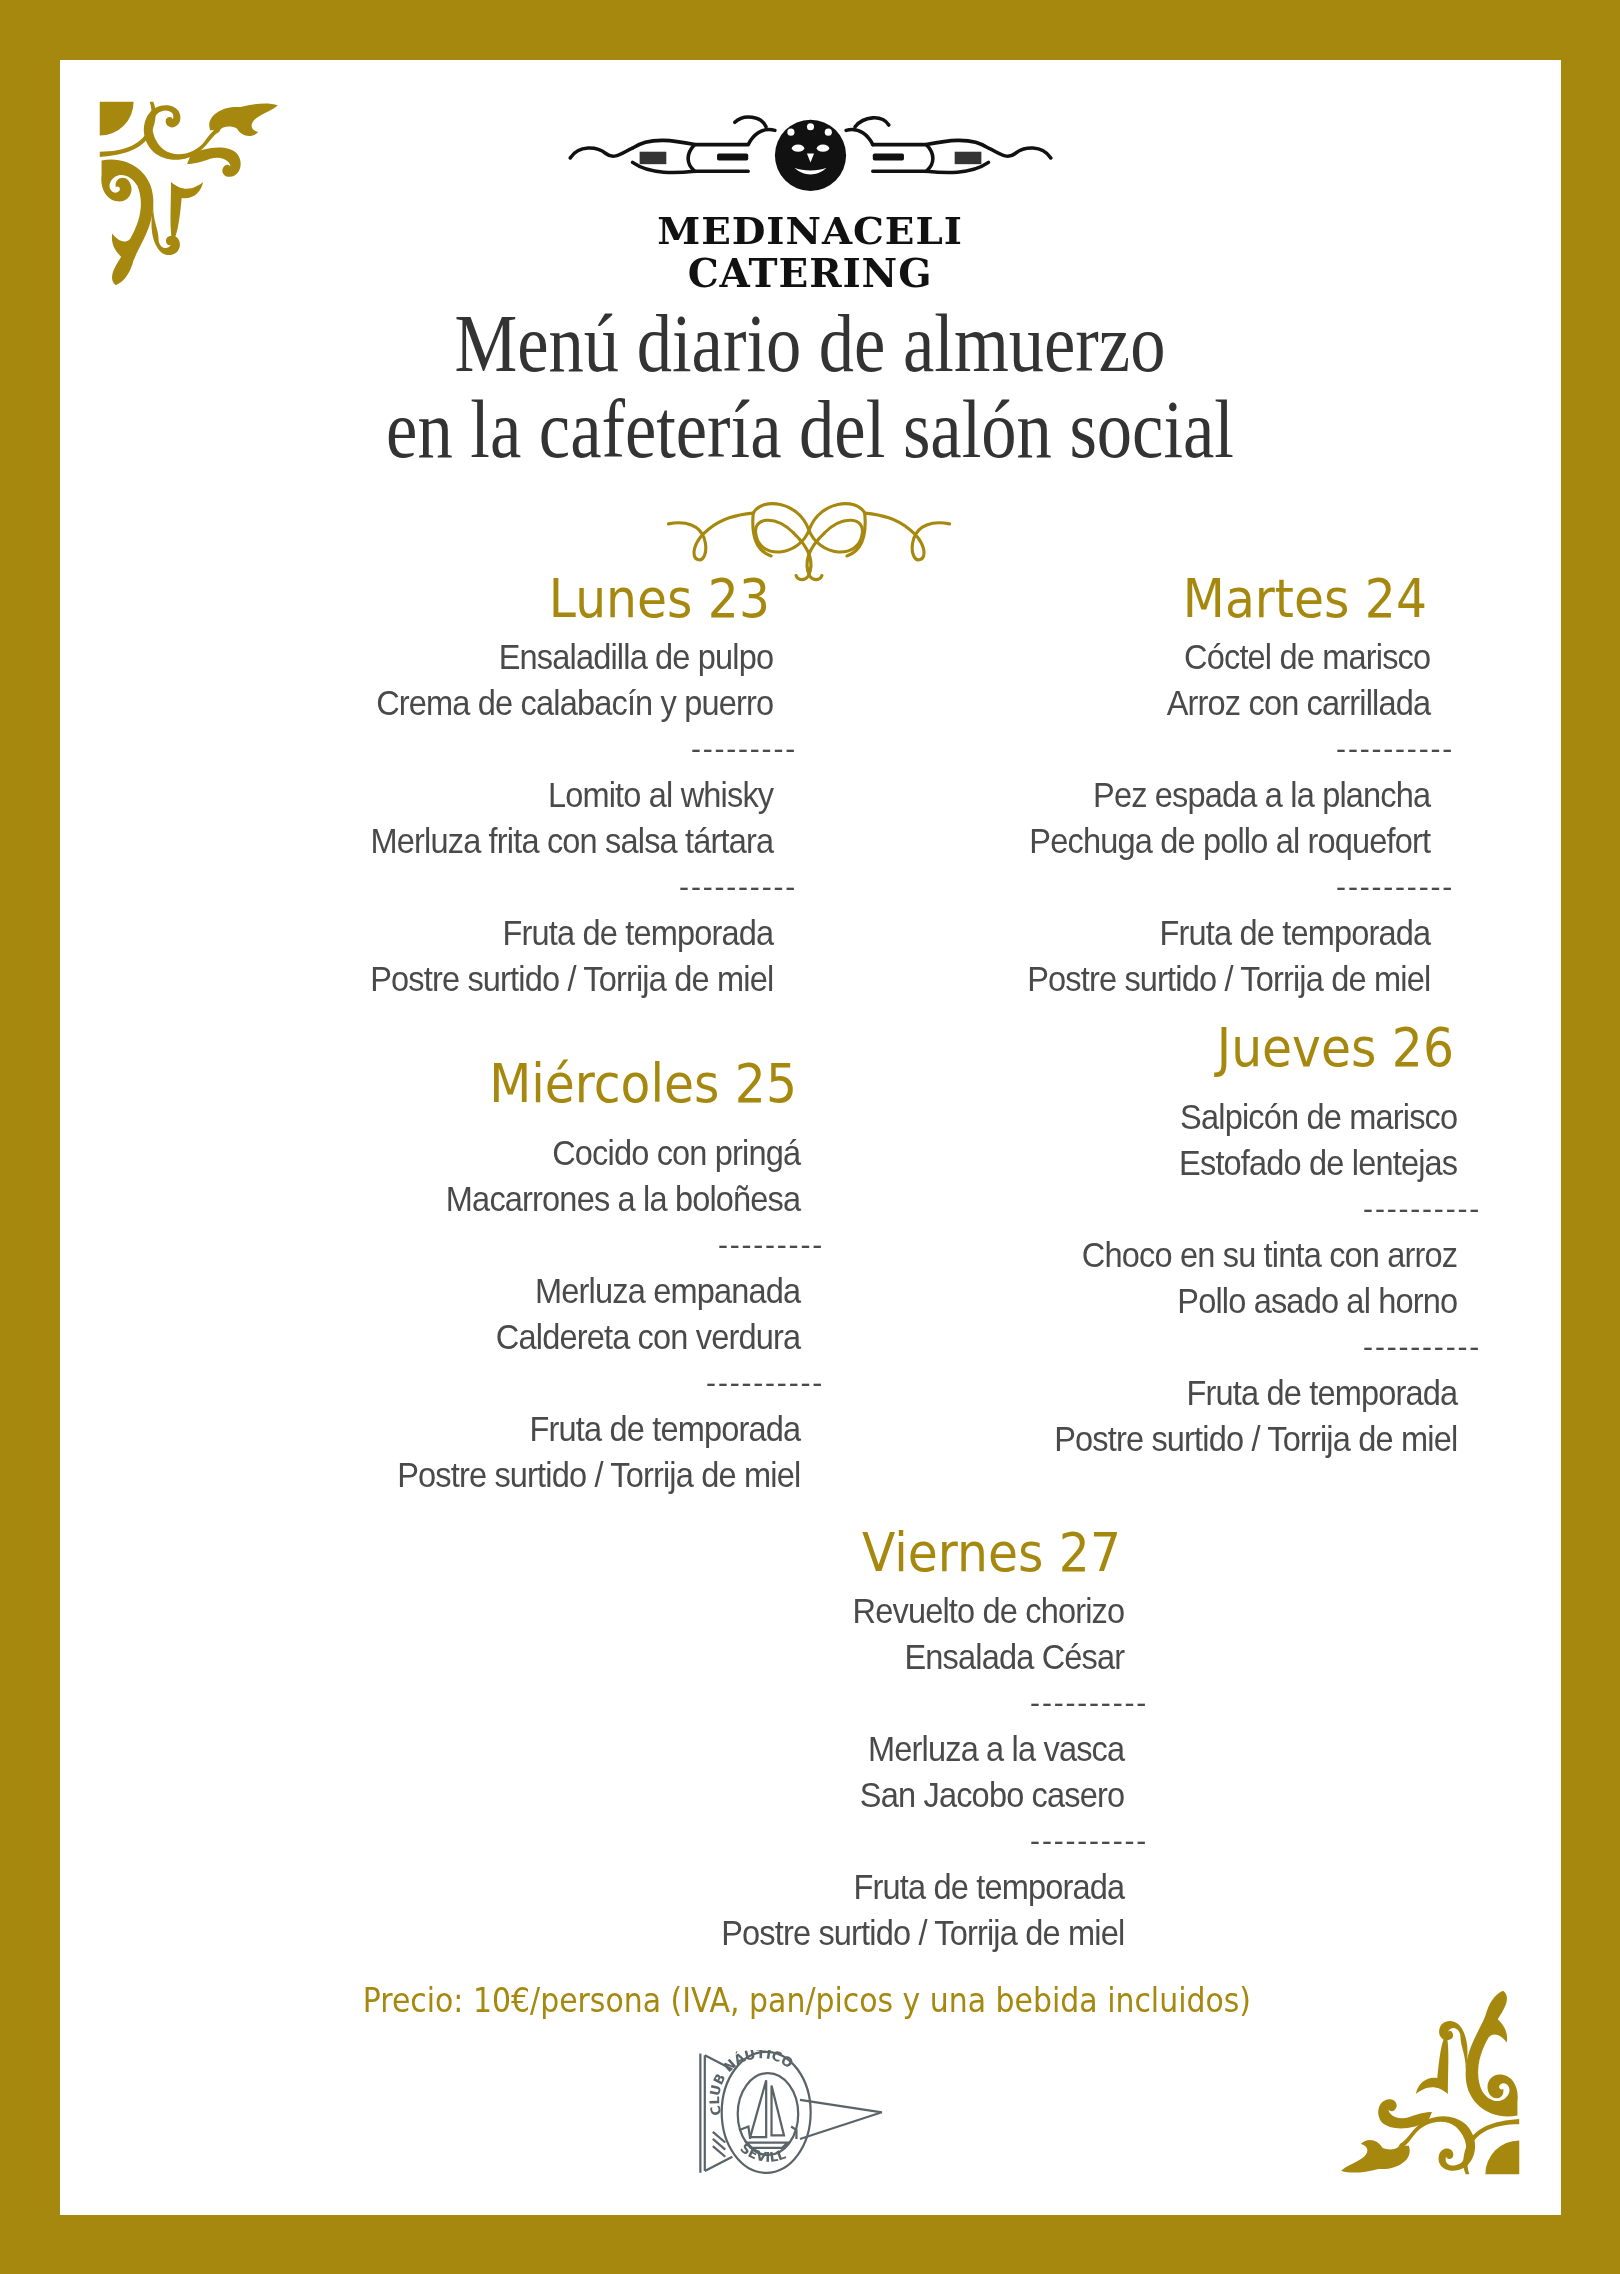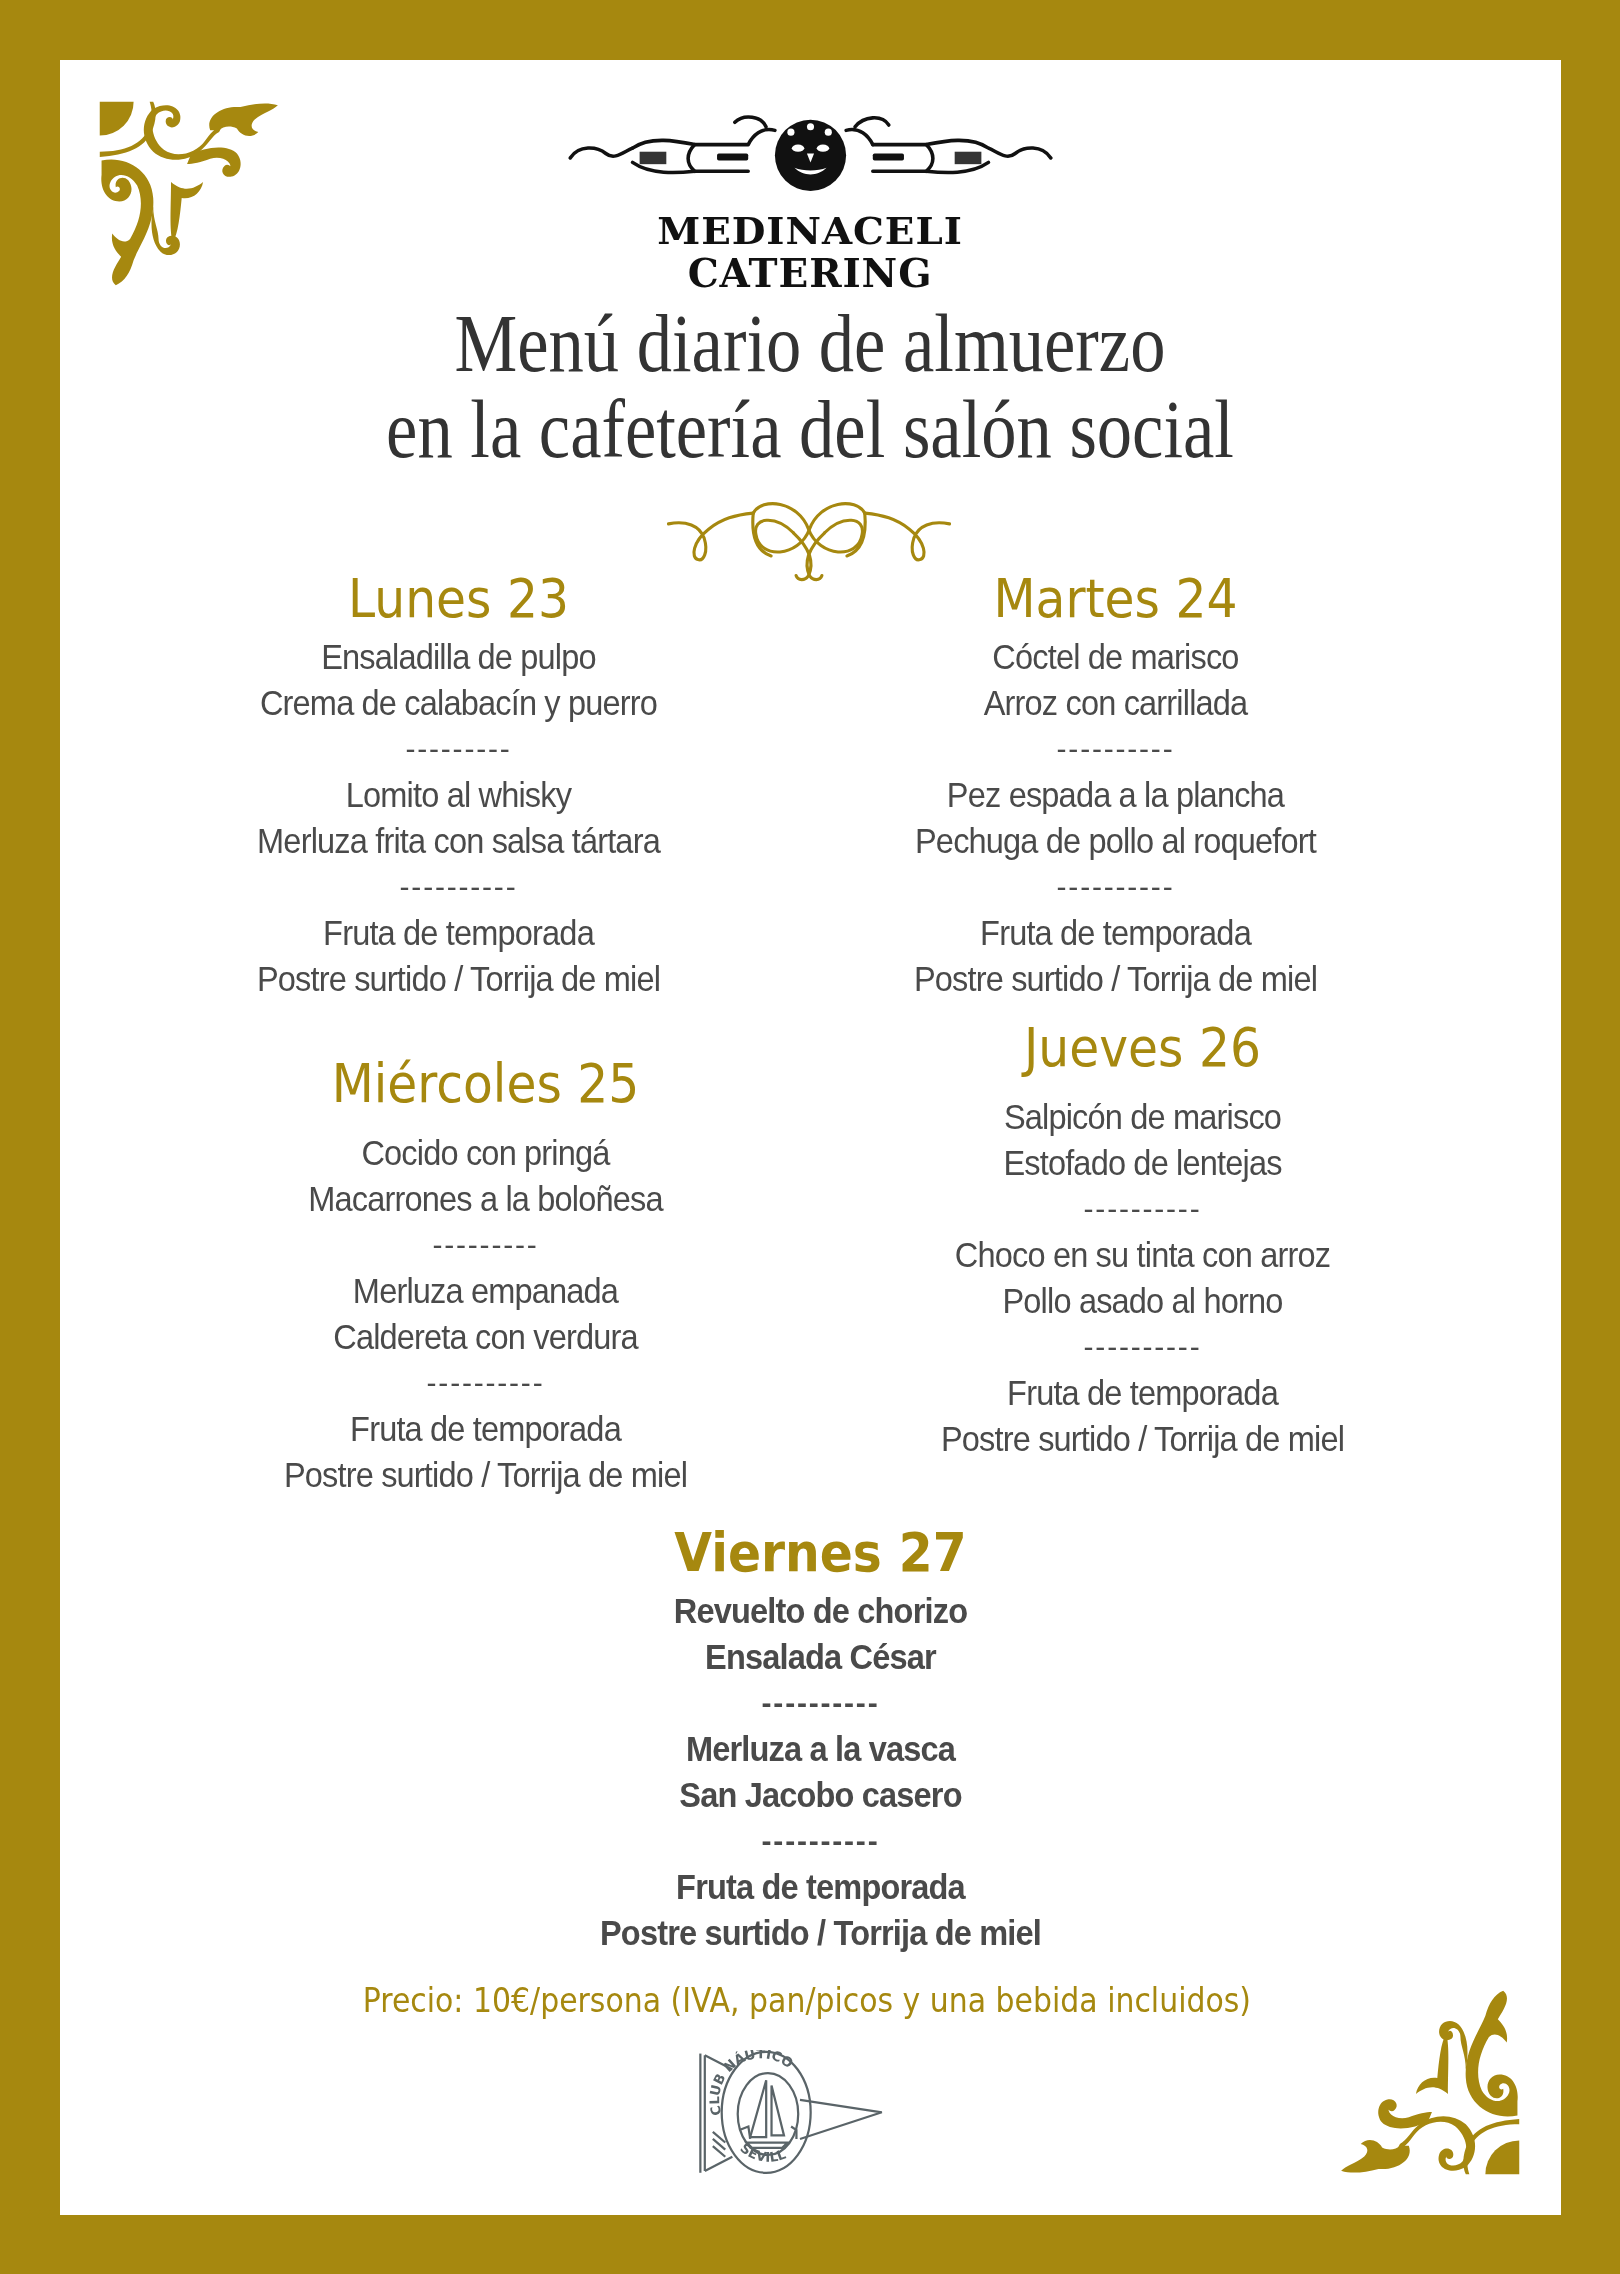--- a/index.html
+++ b/index.html
@@ -20,42 +20,42 @@
   .title {
     position:absolute; left:0; width:1620px; text-align:center;
     font-family:"Liberation Serif", serif; color:#333333;
     font-size:82px; line-height:86px;
     transform:scaleX(0.86); transform-origin:810px 0;
   }
   .title-1 { top:301px; }
   .title-2 { top:387px; }
   .flourish { position:absolute; left:664px; top:488px; width:290px; height:94px; }
   .day {
-    position:absolute; width:677px; text-align:center;
+    position:absolute; width:677px; text-align:right;
   }
   .day-heading {
     font-family:"DejaVu Sans", sans-serif; color:#A6880F;
     font-size:53px; line-height:71px; height:71px;
     transform:scaleX(0.92);
   }
   .menu-line {
     font-family:"Liberation Sans", sans-serif; color:#4a4a4a;
     font-size:35px; line-height:46px; height:46px; white-space:nowrap;
     letter-spacing:-0.9px;
     transform:scaleX(0.93);
   }
   .sep {
     font-family:"Liberation Sans", sans-serif; color:#4a4a4a;
     font-size:30px; line-height:46px; height:46px; letter-spacing:1.8px;
   }
   .day-1 { left:120px; top:563px; }
   .day-2 { left:777px; top:563px; }
   .day-3 { left:147px; top:1048px; }
   .day-4 { left:804px; top:1012px; }
-  .day-5 { left:482px; top:1517px;font-weight:bold; }
+  .day-5 { left:471px; top:1517px; }
   .day-3 .day-heading, .day-4 .day-heading { margin-bottom:10.7px; }
   .price {
     position:absolute; left:0; width:1620px; text-align:center; top:1980px;
     font-family:"DejaVu Sans", sans-serif; color:#A6880F; font-size:34px;
     transform:scaleX(0.88); transform-origin:784px 0;
   }
   .club-logo { position:absolute; left:695px; top:2050px; width:218px; height:129px; }
 </style>
 </head>
 <body>

